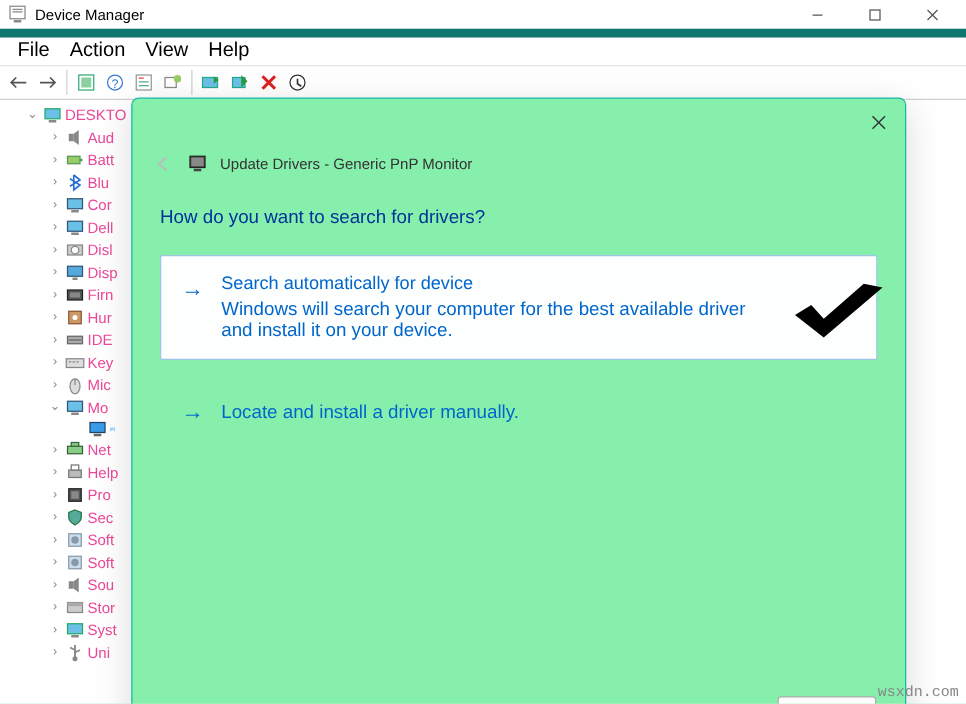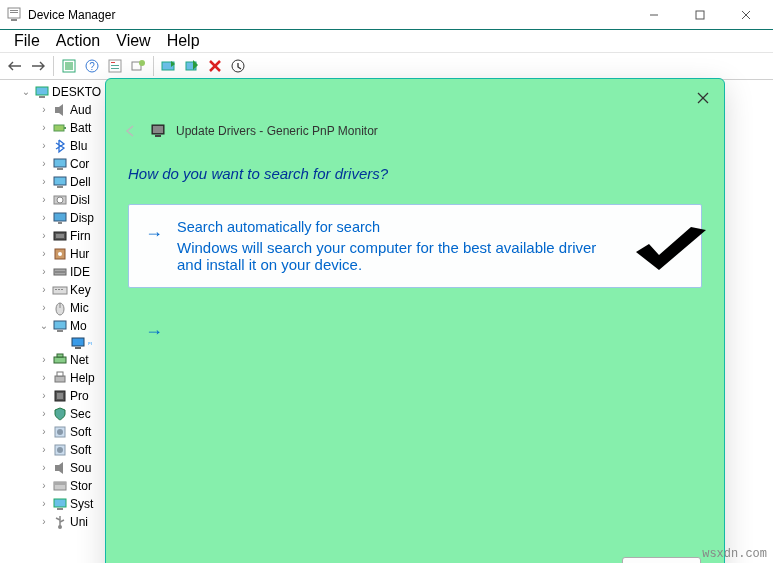--- a/index.html
+++ b/index.html
@@ -1,43 +1,43 @@
 <!DOCTYPE html>
 <html><head>
 <meta charset="utf-8">
 <style>
   * { box-sizing: border-box; font-family: "Segoe UI", Tahoma, sans-serif; }
   body { margin: 0; background: #fff; width: 773px; height: 563px; overflow: hidden; position: relative; }
-  .titlebar { height: 30px; display: flex; align-items: center; padding: 0 4px; border-bottom: 1px solid #0f766e; }
+  .titlebar { height: 30px; display: flex; align-items: center; padding: 0 4px; border-bottom: 7px solid #0f766e; }
   .titlebar .app-icon { width: 16px; height: 16px; margin: 0 6px 0 2px; }
   .titlebar .title { font-size: 12px; color: #000; flex: 0 0 auto; }
   .titlebar .spacer { flex: 1; }
   .titlebar .winbtn { width: 46px; height: 30px; display: flex; align-items: center; justify-content: center; color: #555; font-size: 12px; }
   .menubar { height: 22px; display: flex; align-items: center; padding: 0 6px; font-size: 16px; }
   .menubar .menu { padding: 2px 8px; }
   .toolbar { height: 28px; display: flex; align-items: center; padding: 2px 4px; border-top: 1px solid #e5e5e5; border-bottom: 1px solid #d0d0d0; gap: 1px; }
   .toolbar .tbtn { width: 22px; height: 22px; display: flex; align-items: center; justify-content: center; border: 1px solid transparent; }
   .toolbar .sep { width: 1px; height: 20px; background: #d0d0d0; margin: 0 3px; }
   .content { display: flex; height: calc(563px - 30px - 22px - 28px); border-top: 1px solid #fff; }
   .tree { width: 100%; padding: 2px 0 2px 2px; font-size: 12px; overflow: hidden; }
   .tree ul { list-style: none; margin: 0; padding: 0 0 0 18px; }
   .tree li { white-space: nowrap; line-height: 18px; display: flex; align-items: center; gap: 2px; }
   .expander { width: 12px; text-align: center; color: #888; font-size: 10px; display: inline-block; }
   .node-icon { width: 16px; height: 16px; display: inline-flex; align-items: center; justify-content: center; }
-  .node-label { color: #000000; }
+  .node-label { color: #ec4899; }
   .node-selected { background: #cce8ff; border: 1px dotted #99d1ff; padding: 0 1px; }
   
   .dialog { position: absolute; left: 105px; top: 78px; width: 620px; height: 516px; background: #86efac; border: 1px solid #14b8a6; border-radius: 6px; box-shadow: 0 8px 30px rgba(0,0,0,.15); }
   .dialog .dlg-close { position: absolute; top: 6px; right: 8px; width: 26px; height: 26px; display: flex; align-items: center; justify-content: center; font-size: 14px; color: #333; }
   .dlg-head { display: flex; align-items: center; gap: 10px; padding: 44px 18px 0 18px; }
   .dlg-head .back { color: #999; font-size: 16px; }
   .dlg-head .dicon { width: 16px; height: 16px; }
   .dlg-head .dtitle { font-size: 12px; color: #333; }
   .dlg-body { padding: 22px 22px 10px 22px; }
-  .dlg-question { color: #003399; font-size: 15px; margin: 4px 0 22px 0; font-style: italic; }
+  .dlg-question { color: #003399; font-size: 15px; margin: 4px 0 22px 0; }
   .option { border: 1px solid transparent; border-radius: 2px; padding: 14px 16px 14px 16px; display: flex; gap: 14px; cursor: pointer; }
   .option.selected { border-color: #9ec5e8; background: #fdfefe; }
   .option .arrow { color: #0066cc; font-size: 18px; line-height: 20px; flex: 0 0 auto; margin-top: 2px; }
   .option .otitle { color: #0066cc; font-size: 14.5px; }
   .option .odesc { color: #0066cc; font-size: 15px; margin-top: 4px; max-width: 430px; }
   .dlg-footer { position: absolute; bottom: 12px; right: 23px; }
   .btn { border: 1px solid #adadad; background: #fdfdfd; border-radius: 3px; padding: 4px 20px; font-size: 12px; }
   .big-check { position: absolute; right: 62px; top: 222px; }
   .watermark { position: absolute; bottom: 2px; right: 6px; font-size: 12px; color: #888; font-family: Liberation Mono, monospace; }
   svg { display: block; }
@@ -429,30 +429,31 @@
         </svg>
     </span>
     <span class="dtitle">Update Drivers - Generic PnP Monitor</span>
   </div>
   <div class="dlg-body">
     <div class="dlg-question">How do you want to search for drivers?</div>
 
     <div class="option selected">
       <span class="arrow">→</span>
       <div>
-        <div class="otitle">Search automatically for search</div>
+        <div class="otitle">Search automatically for device</div>
         <div class="odesc">Windows will search your computer for the best available driver and install it on your device.</div>
       </div>
     </div>
 
     <div style="height:14px"></div>
 
     <div class="option">
       <span class="arrow">→</span>
       <div>
+        <div class="odesc">Locate and install a driver manually.</div>
       </div>
     </div>
   </div>
   <div class="dlg-footer">
     <button class="btn">Cancel</button>
   </div>
 </div>
 
 <div class="big-check">
   <svg width="80" height="60">

